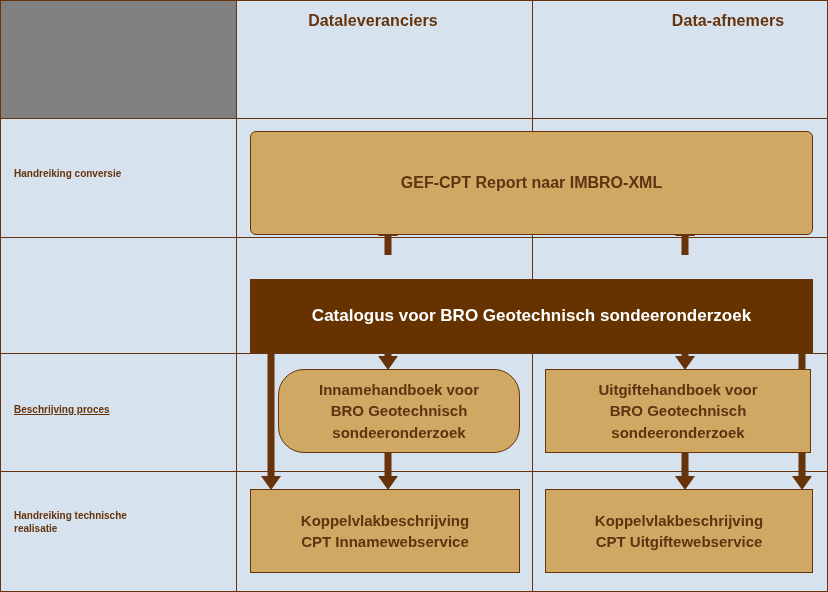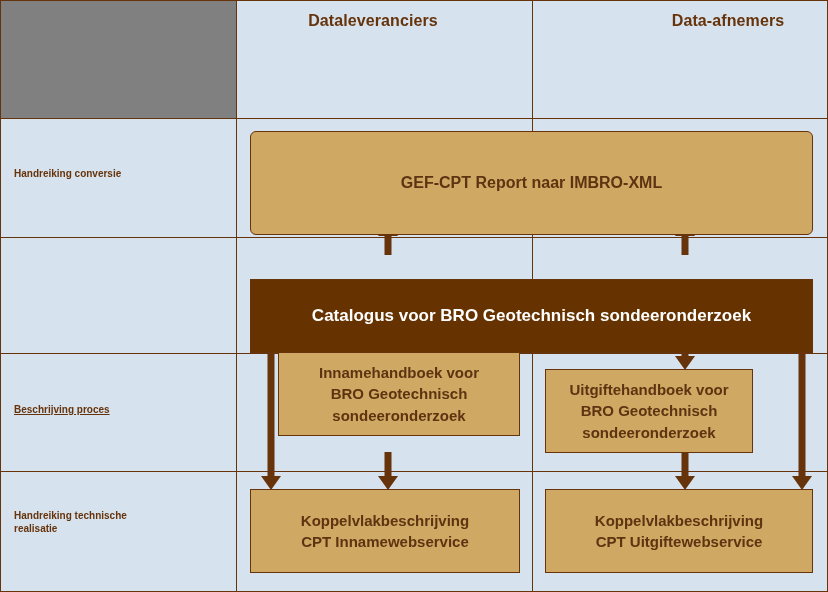--- a/index.html
+++ b/index.html
@@ -184,27 +184,27 @@
   </div>
 
   <div class="box tan big-tan" style="left:250px; top:131px; width:563px; height:104px;border-radius:6px;">
     <span class="txt">GEF-CPT Report naar IMBRO-XML</span>
   </div>
 
   <div class="box dark" style="left:250px; top:251px; width:563px; height:74px;margin-top:28px;">
     <span class="txt">Catalogus voor BRO Geotechnisch sondeeronderzoek</span>
   </div>
 
-  <div class="box tan sub" style="left:278px; top:352px; width:242px; height:84px;">
+  <div class="box tan sub" style="left:278px; top:369px; width:242px; height:84px;border-radius:26px;">
     <span class="txt">Innamehandboek voor
 BRO Geotechnisch
 sondeeronderzoek</span>
   </div>
 
-  <div class="box tan sub" style="left:545px; top:369px; width:208px; height:84px;">
+  <div class="box tan sub" style="left:545px; top:369px; width:266px; height:84px;">
     <span class="txt">Uitgiftehandboek voor
 BRO Geotechnisch
 sondeeronderzoek</span>
   </div>
 
   <div class="box tan sub" style="left:250px; top:489px; width:270px; height:84px;">
     <span class="txt">Koppelvlakbeschrijving
 CPT Innamewebservice</span>
   </div>
 

